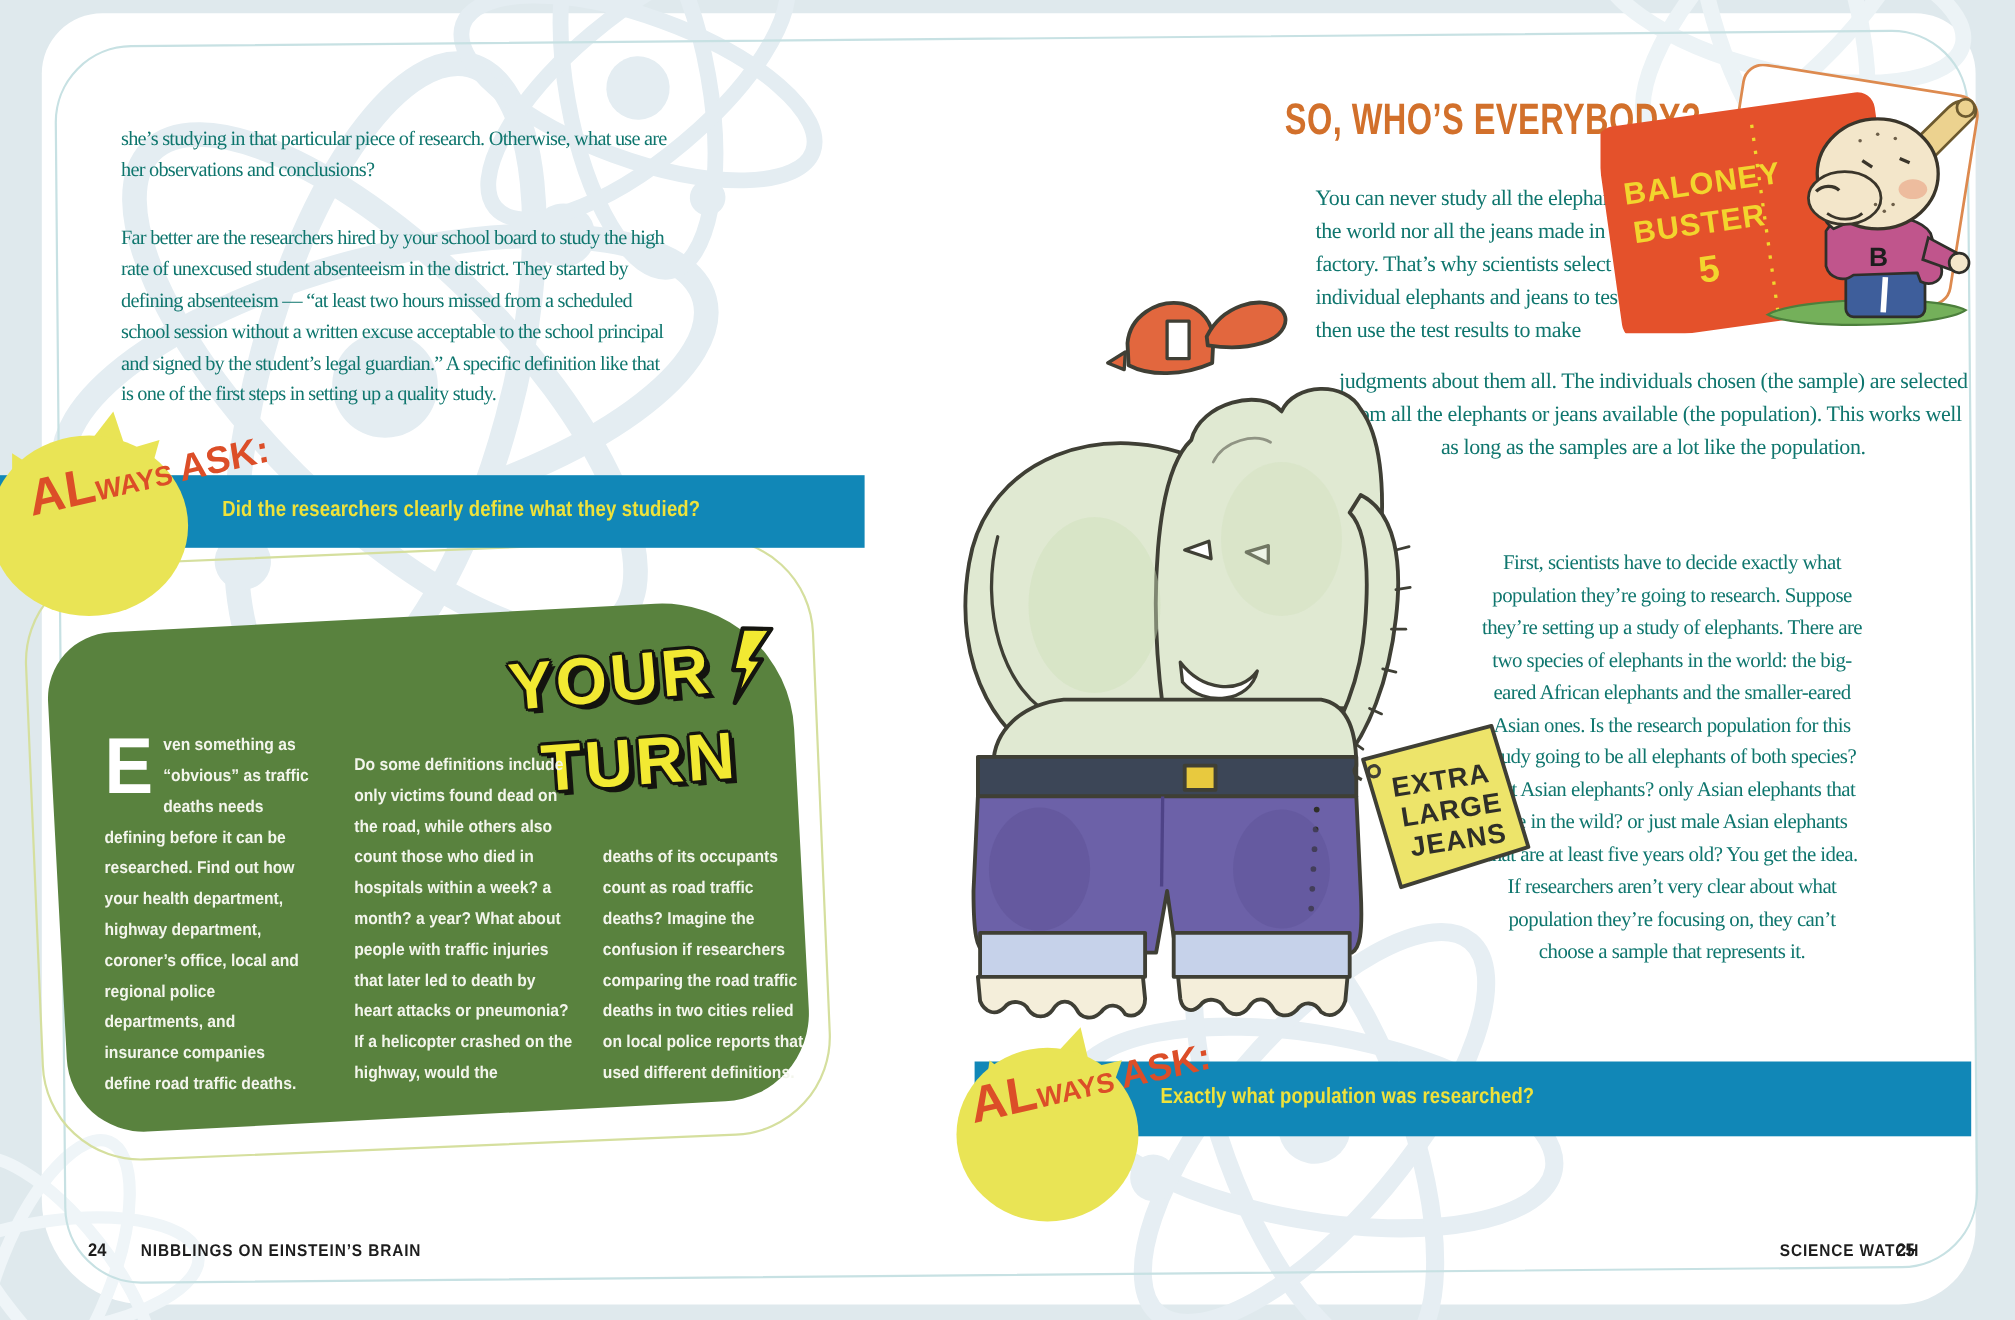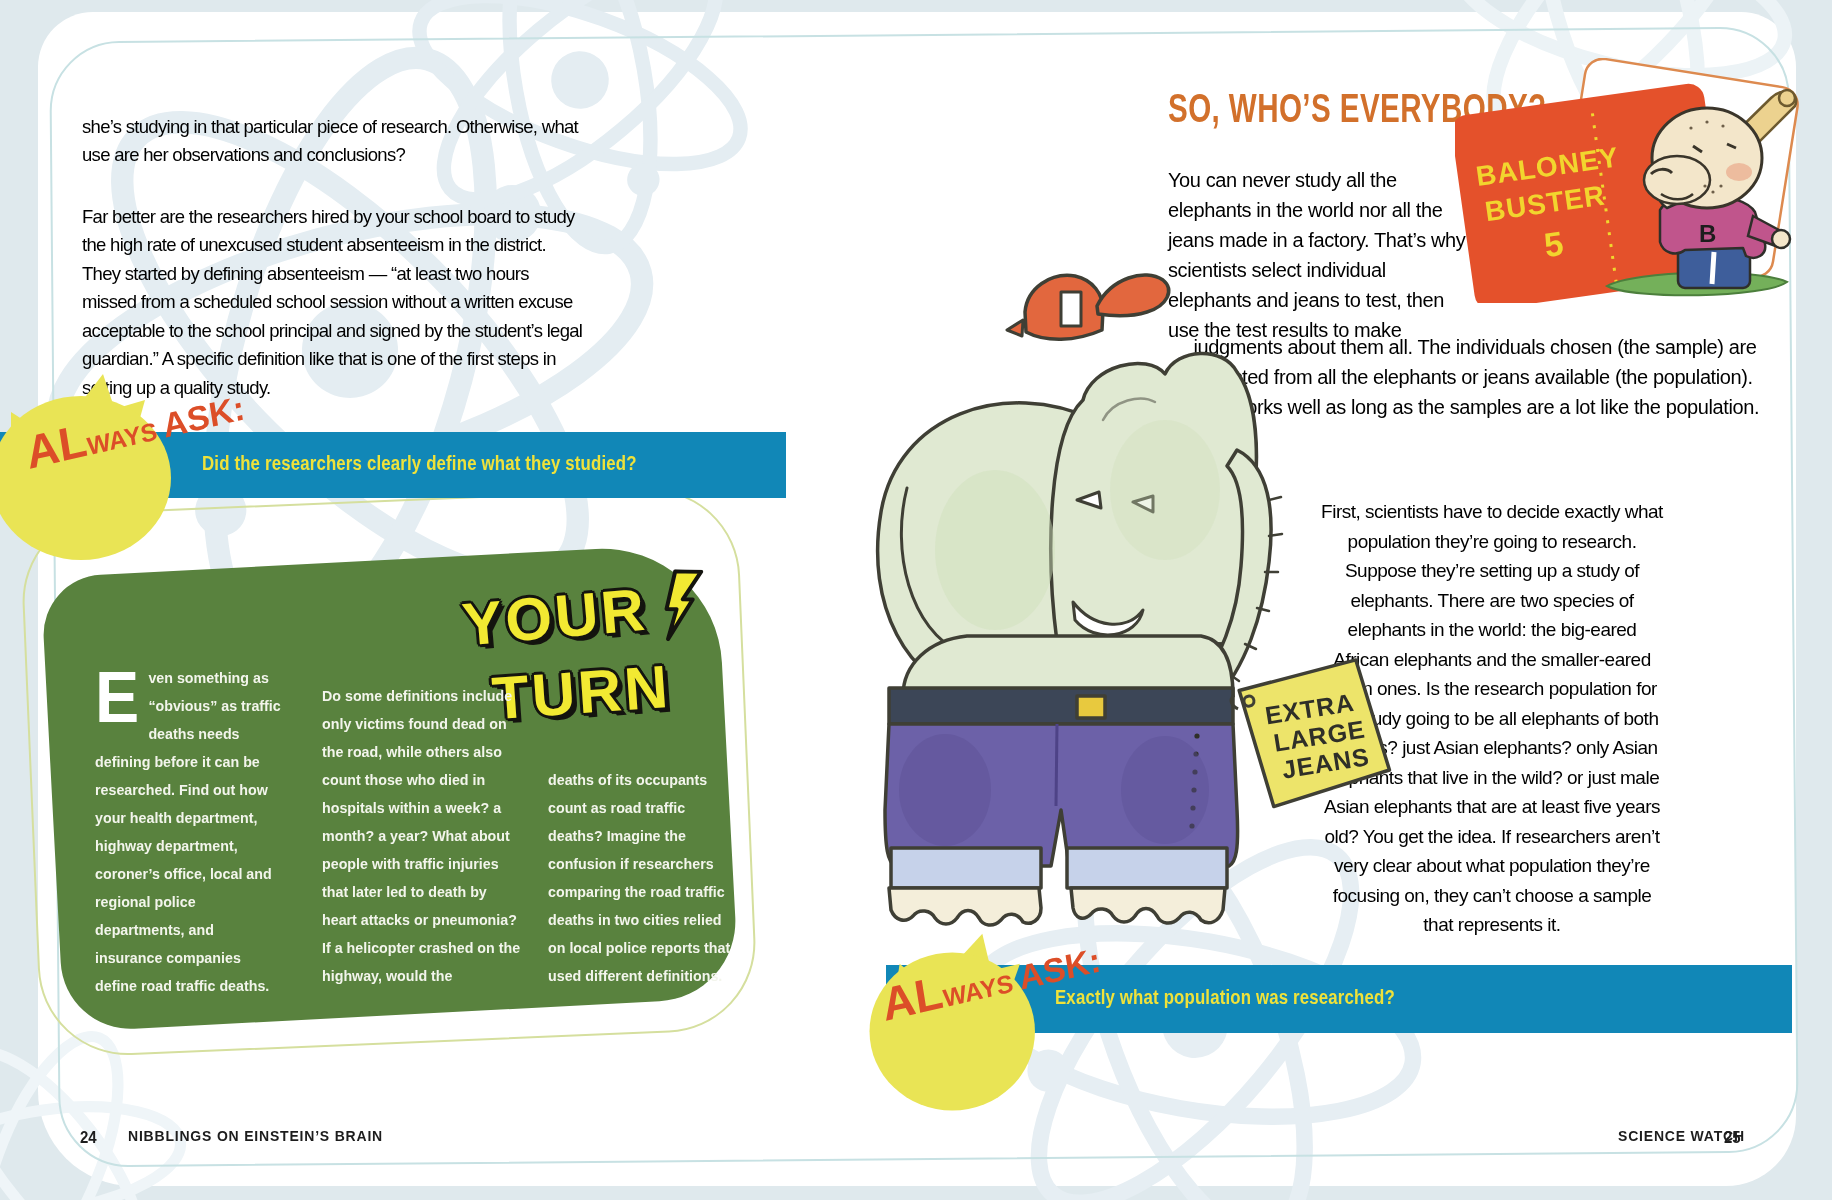--- a/index.html
+++ b/index.html
@@ -6,21 +6,21 @@
   .canvas{position:relative;width:1832px;height:1200px;background:#dfe9ed;overflow:hidden;
           font-family:"Liberation Sans",sans-serif;}
   .page{position:absolute;left:38px;top:12px;width:1758px;height:1174px;background:#ffffff;
         border-radius:55px 55px 70px 95px;}
   .outline-teal{position:absolute;left:54px;top:34px;width:1736px;height:1122px;
         border:2px solid #c7e1e3;border-radius:70px;transform:rotate(-0.5deg);}
   .outline-olive{position:absolute;left:30px;top:500px;width:714px;height:540px;
         border:2px solid #d5df9e;border-radius:90px;transform:rotate(-2.4deg);}
   .atom{position:absolute;}
   
-  .serif{position:absolute;font-family:Liberation Sans, sans-serif;color:#000000;}
+  .serif{position:absolute;font-family:Liberation Serif, serif;color:#0f766e;margin-left:28px;}
   .lp-para{left:82px;width:502px;font-size:18.5px;line-height:28.5px;letter-spacing:-0.7px;}
   .rp-a{left:1168px;top:145px;width:305px;font-size:20px;line-height:30px;letter-spacing:-0.4px;}
   .rp-b{left:1185px;top:312px;width:580px;font-size:20px;line-height:30px;text-align:center;letter-spacing:-0.4px;}
   .rp-c{left:1318px;top:478px;width:348px;font-size:19px;line-height:29.5px;text-align:center;letter-spacing:-0.5px;}
   
   .rp-heading{position:absolute;left:1168px;top:86px;font-size:37px;font-weight:bold;color:#d2702b;
         letter-spacing:0.5px;transform:scaleX(.8) scaleY(1.08);transform-origin:left top;white-space:nowrap;}
   
   .banner{position:absolute;background:#1187b7;}
   .banner-left{left:0;top:432px;width:786px;height:66px;}

